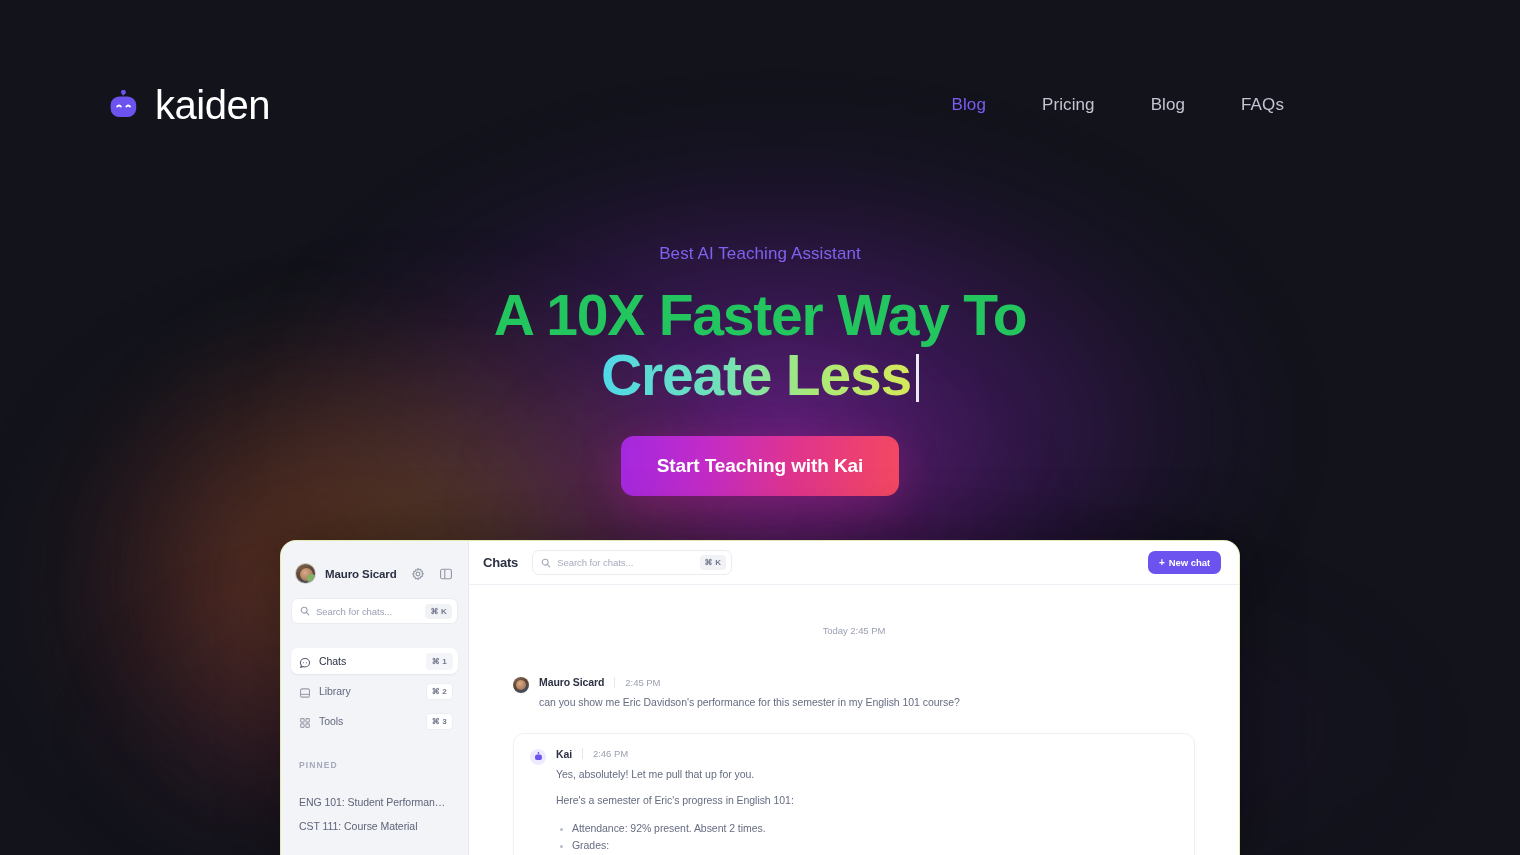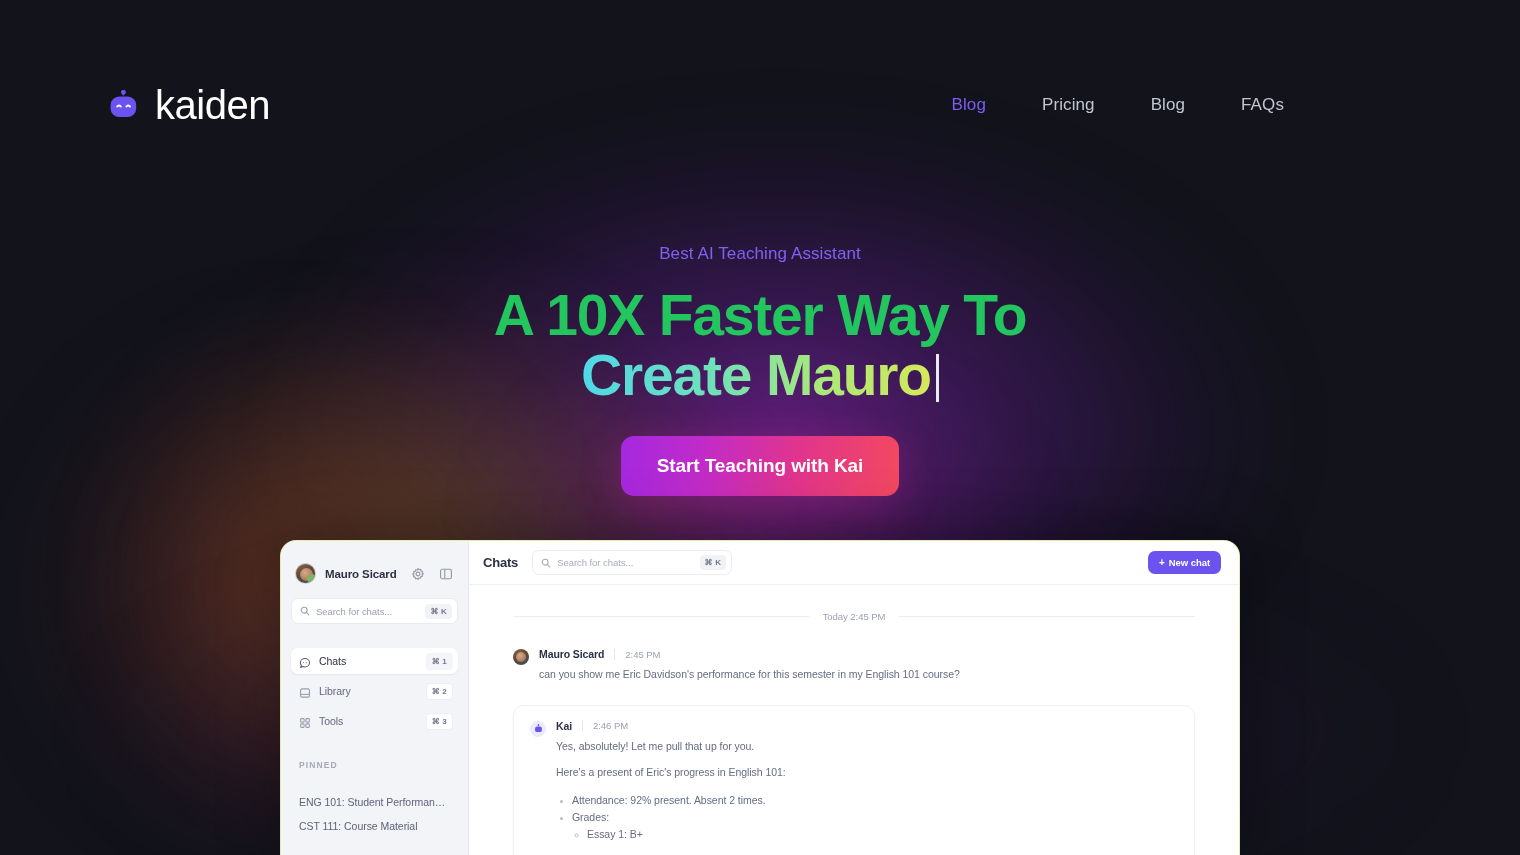--- a/index.html
+++ b/index.html
@@ -404,20 +404,21 @@
     flex: 1;
     overflow: hidden;
     padding: 26px 44px 0 44px;
     background: #ffffff;
   }
   .day-divider {
     display: flex;
     align-items: center;
     gap: 14px;
     margin-bottom: 26px;
+    flex-direction: column;
   }
   .day-divider .rule { flex: 1; height: 1px; background: #ebedf2; }
   .day-divider-label {
     font-size: 9.5px;
     color: #9ba0b3;
     white-space: nowrap;
     letter-spacing: -0.05px;
   }
 
   .msg { display: flex; gap: 10px; margin-bottom: 22px; }
@@ -531,21 +532,21 @@
       <a class="nav-link">Blog</a>
       <a class="nav-link">FAQs</a>
     </nav>
 
   </header>
 
   <section class="hero">
     <div class="hero-eyebrow">Best AI Teaching Assistant</div>
     <h1 class="hero-title">A 10X Faster Way To</h1>
     <div class="hero-title-2">
-      <span class="gradient-text">Create Mauro</span>
+      <span class="gradient-text">Create Less</span>
       <span class="type-caret"></span>
     </div>
     <div class="cta-wrap">
       <button class="cta-button">Start Teaching with Kai</button>
     </div>
   </section>
 
   <div class="app-window">
 
     <aside class="app-sidebar">
@@ -672,21 +673,21 @@
                 <rect x="1.6" y="4.0" width="10.7" height="8.6" rx="3.4" fill="#6c52ef"></rect>
               </svg>
             </span>
             <div class="msg-body">
               <div class="msg-head">
                 <span class="msg-author">Kai</span>
                 <span class="msg-time">2:46 PM</span>
               </div>
               <div class="msg-text">Yes, absolutely! Let me pull that up for you.</div>
               <div class="gap-8"></div>
-              <div class="msg-text">Here's a present of Eric's progress in English 101:</div>
+              <div class="msg-text">Here's a semester of Eric's progress in English 101:</div>
               <div class="gap-8"></div>
               <ul class="kai-list">
                 <li>Attendance: 92% present. Absent 2 times.</li>
                 <li>
                   <span>Grades:</span>
                   <ul class="kai-sublist">
                     <li>Essay 1: B+</li>
                   </ul>
                 </li>
               </ul>

